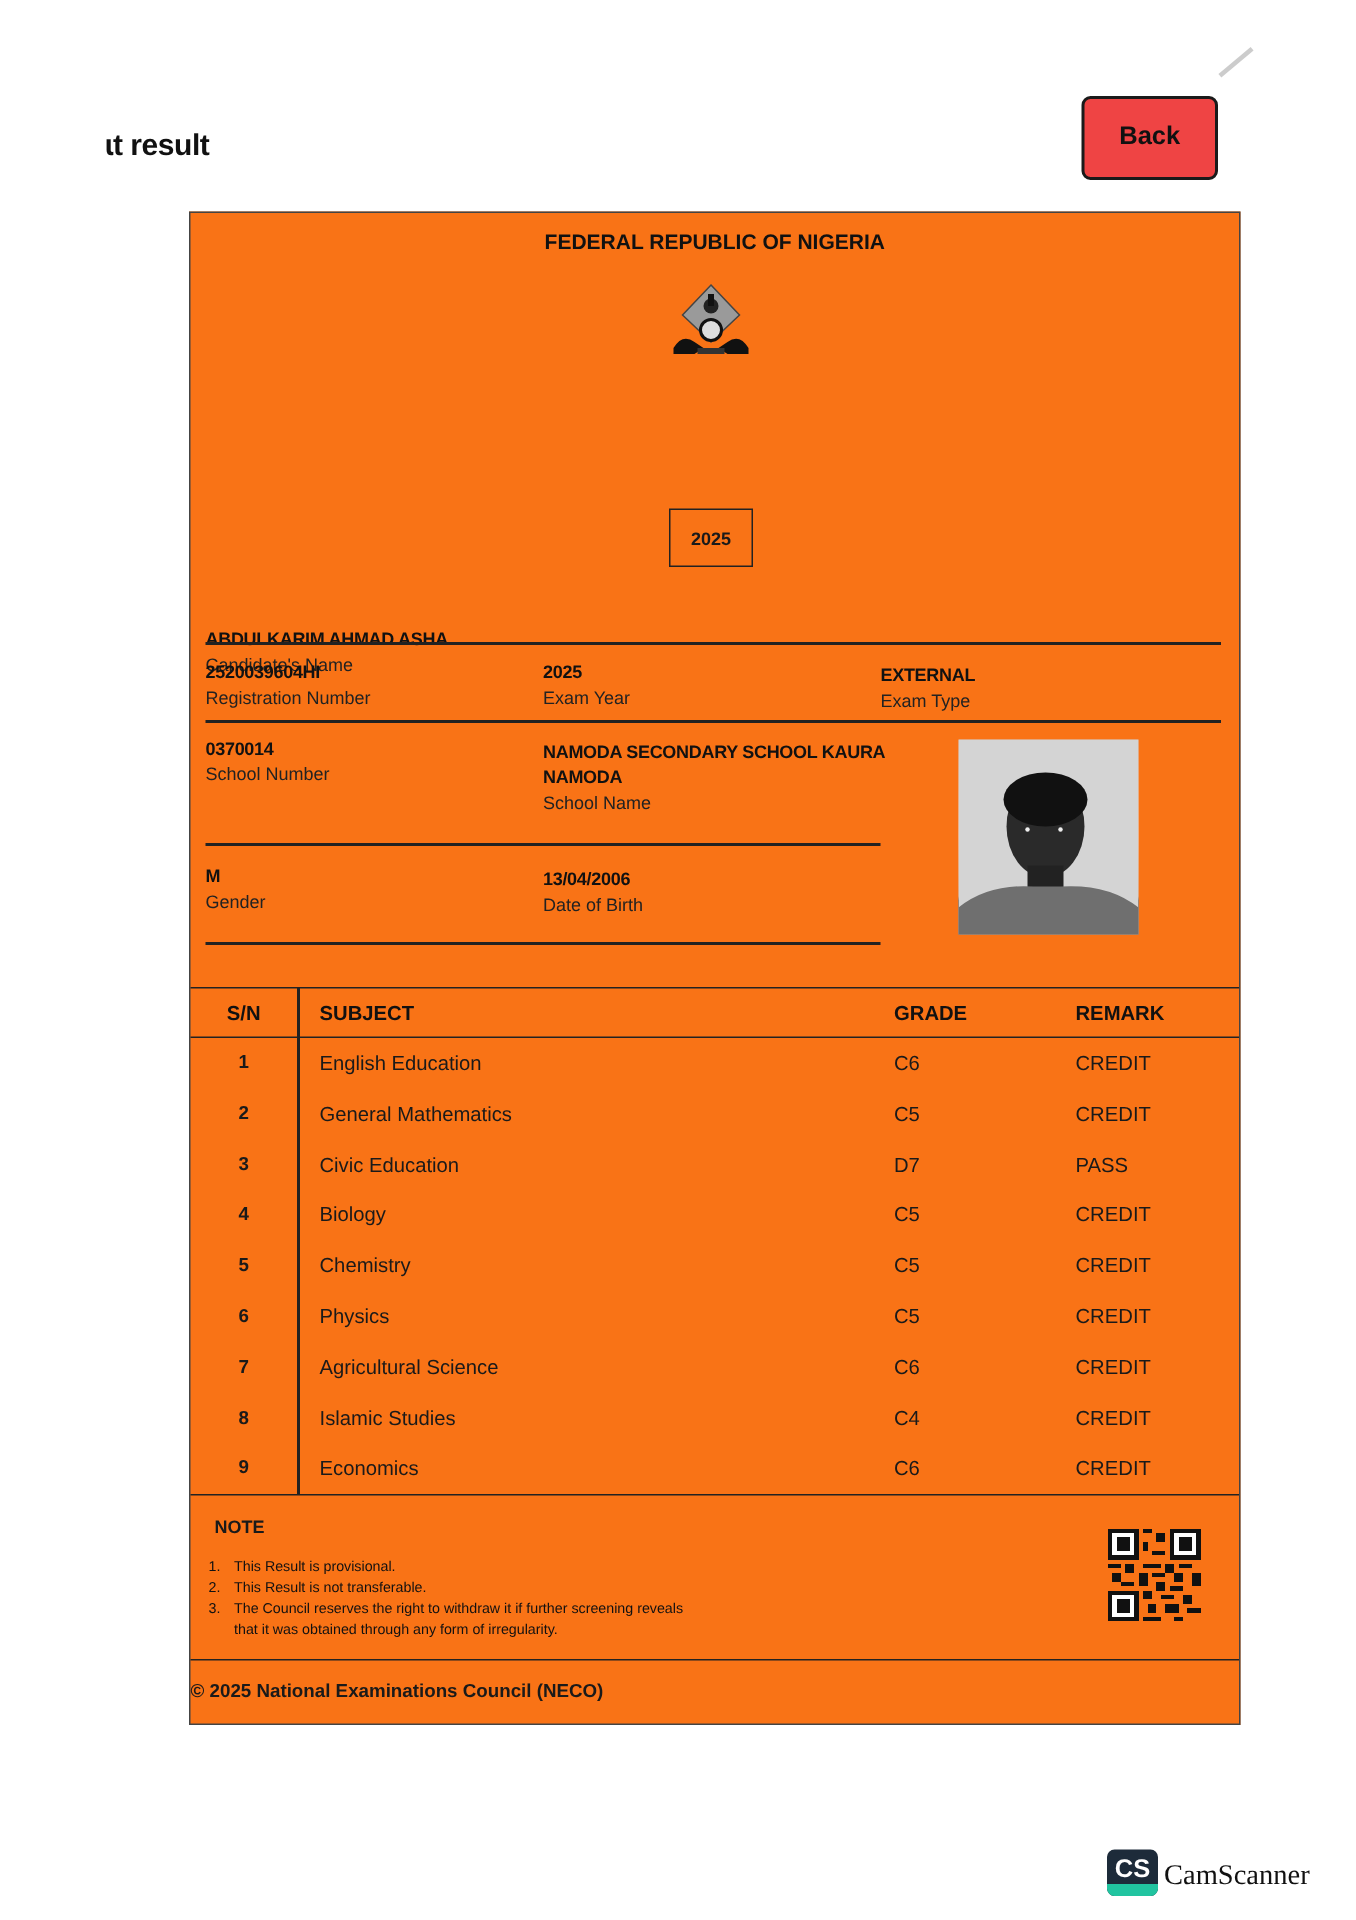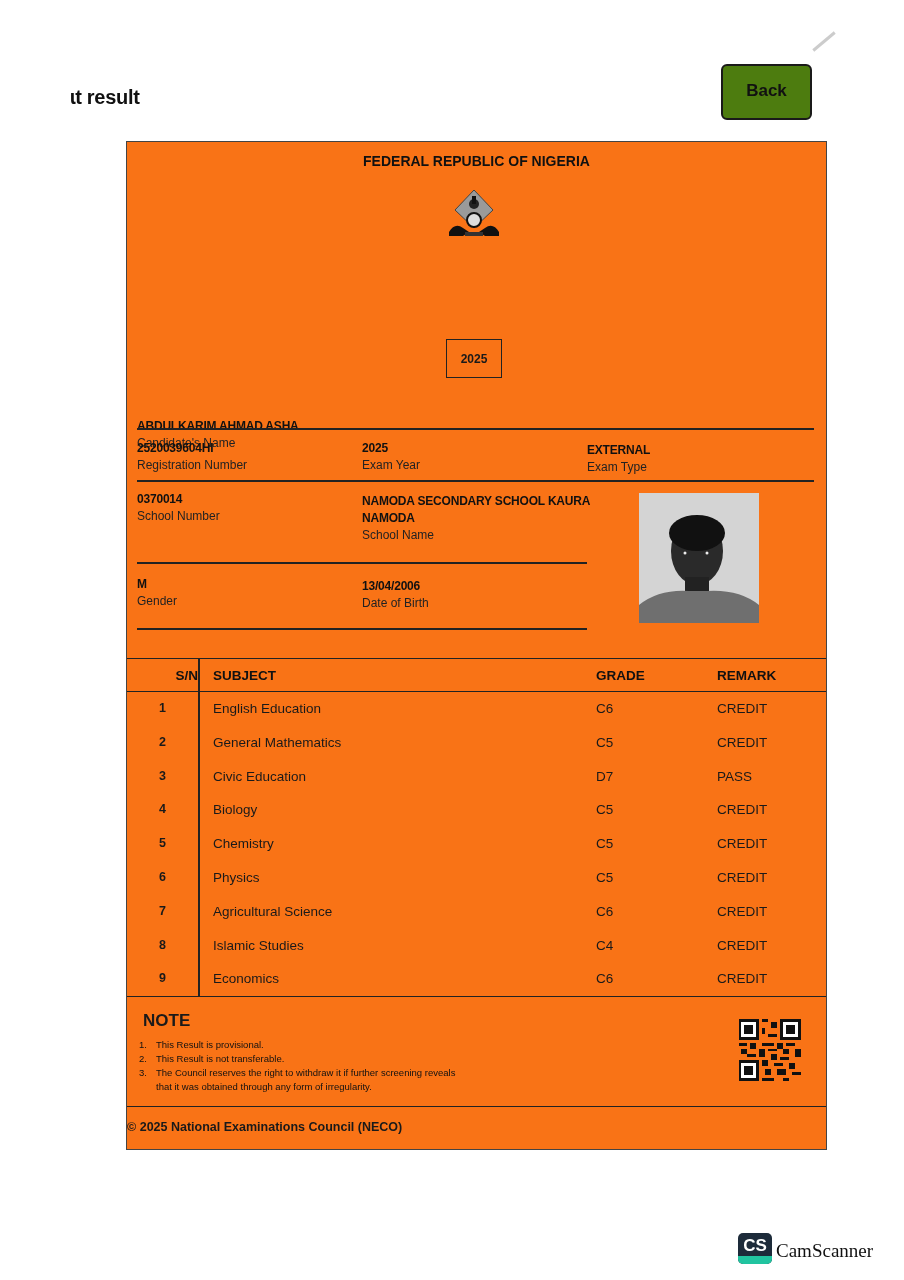--- a/index.html
+++ b/index.html
@@ -1,20 +1,20 @@
 <!DOCTYPE html>
 <html><head>
 <meta charset="utf-8">
 <style>
   * { box-sizing: border-box; margin: 0; padding: 0; }
   html, body { width: 904px; height: 1280px; background: #ffffff; overflow: hidden; }
   body { position: relative; font-family: "Liberation Sans", "DejaVu Sans", sans-serif; color: #1a1a1a; }
 
   .page-title { position: absolute; left: 70px; top: 86px; font-size: 20px; font-weight: 700; color: #111; letter-spacing: -0.3px; }
-  .back-btn { position: absolute; left: 721px; top: 64px; width: 91px; height: 56px; border: 2px solid #1a1a1a; border-radius: 6px; background: #4d7c0f;
+  .back-btn { position: absolute; left: 721px; top: 64px; width: 91px; height: 56px; border: 2px solid #1a1a1a; border-radius: 6px; background: #ef4444;
               font-family: "Liberation Sans", sans-serif; font-size: 17px; font-weight: 700; color: #111; display: flex; align-items: center; justify-content: center; padding-bottom: 2px; cursor: pointer; }
 
   .doc { position: absolute; left: 126px; top: 141px; width: 701px; height: 1009px; border: 1.5px solid #444; background: #f97316; }
 
   .hdr-top { position: absolute; left: 0; right: 0; top: 11px; text-align: center; font-size: 14px; font-weight: 600; color: #111; }
   .crest { position: absolute; left: 318px; top: 46px; width: 58px; height: 52px; }
   .hdr-council { position: absolute; left: 0; right: 0; top: 127px; text-align: center; font-size: 16px; font-weight: 600; color: #111; }
   .hdr-exam { position: absolute; left: 0; right: 0; top: 160px; text-align: center; font-size: 17.5px; font-weight: 600; color: #111; }
   .year-box { position: absolute; left: 319px; top: 197px; width: 56px; height: 39px; border: 1.5px solid #222; font-size: 12px; font-weight: 600; display: flex; align-items: center; justify-content: center; }
 
@@ -26,28 +26,28 @@
 
   .photo { position: absolute; left: 512px; top: 351px; width: 120px; height: 130px; overflow: hidden;
            background: radial-gradient(circle at 50% 110%, #555 0 45%, transparent 46%), linear-gradient(180deg, #cfcfcf 0%, #e8e8e8 50%, #bcbcbc 100%); }
 
   .table-wrap { position: absolute; left: 0; right: 0; top: 516px; }
   .table-head { position: absolute; left: 0; right: 0; top: 0; height: 34px; border-top: 1.5px solid #222; border-bottom: 1.5px solid #222; }
   .col-sn { position: absolute; left: 0; width: 71px; text-align: center; }
   .col-sub { position: absolute; left: 86px; }
   .col-grade { position: absolute; left: 469px; }
   .col-rem { position: absolute; left: 590px; }
-  .table-head span { top: 9px; font-size: 13.5px; font-weight: 700; color: #111; text-align: right; }
+  .table-head span { top: 9px; font-size: 13.5px; font-weight: 700; color: #111; }
   .vline { position: absolute; left: 71px; top: 0; width: 1.5px; height: 338px; background: #222; }
   .trow { position: absolute; left: 0; right: 0; height: 34px; }
   .trow span { top: 9px; font-size: 13.5px; color: #1a1a1a; }
   .trow .col-sn { font-weight: 700; font-size: 12.5px; }
 
   .note-sec { position: absolute; left: 0; right: 0; top: 854px; height: 110px; border-top: 1.5px solid #222; }
-  .note-title { position: absolute; left: 16px; top: 14px; font-size: 17px; font-weight: 700; }
+  .note-title { position: absolute; left: 16px; top: 14px; font-size: 12px; font-weight: 700; }
   .note-list { position: absolute; left: 12px; top: 41px; font-size: 9.5px; line-height: 14px; color: #111; }
   .note-list .ni { display: flex; }
   .note-list .nn { width: 17px; }
   .qr { position: absolute; left: 611px; top: 22px; width: 63px; height: 62px; }
 
   .footer { position: absolute; left: 0; right: 0; top: 964px; height: 44px; border-top: 1.5px solid #222; font-size: 12.5px; font-weight: 600; padding-top: 13px; }
 
   .cs-logo { position: absolute; left: 738px; top: 1233px; width: 34px; height: 31px; border-radius: 5px; overflow: hidden; background: #1d2b3a; }
   .cs-logo .cs-bar { position: absolute; left: 0; right: 0; bottom: 0; height: 8px; background: #21c4a0; }
   .cs-logo .cs-text { position: absolute; left: 0; right: 0; top: 3px; text-align: center; color: #fff; font-weight: 700; font-size: 17px; font-family: "Liberation Sans", sans-serif; }

